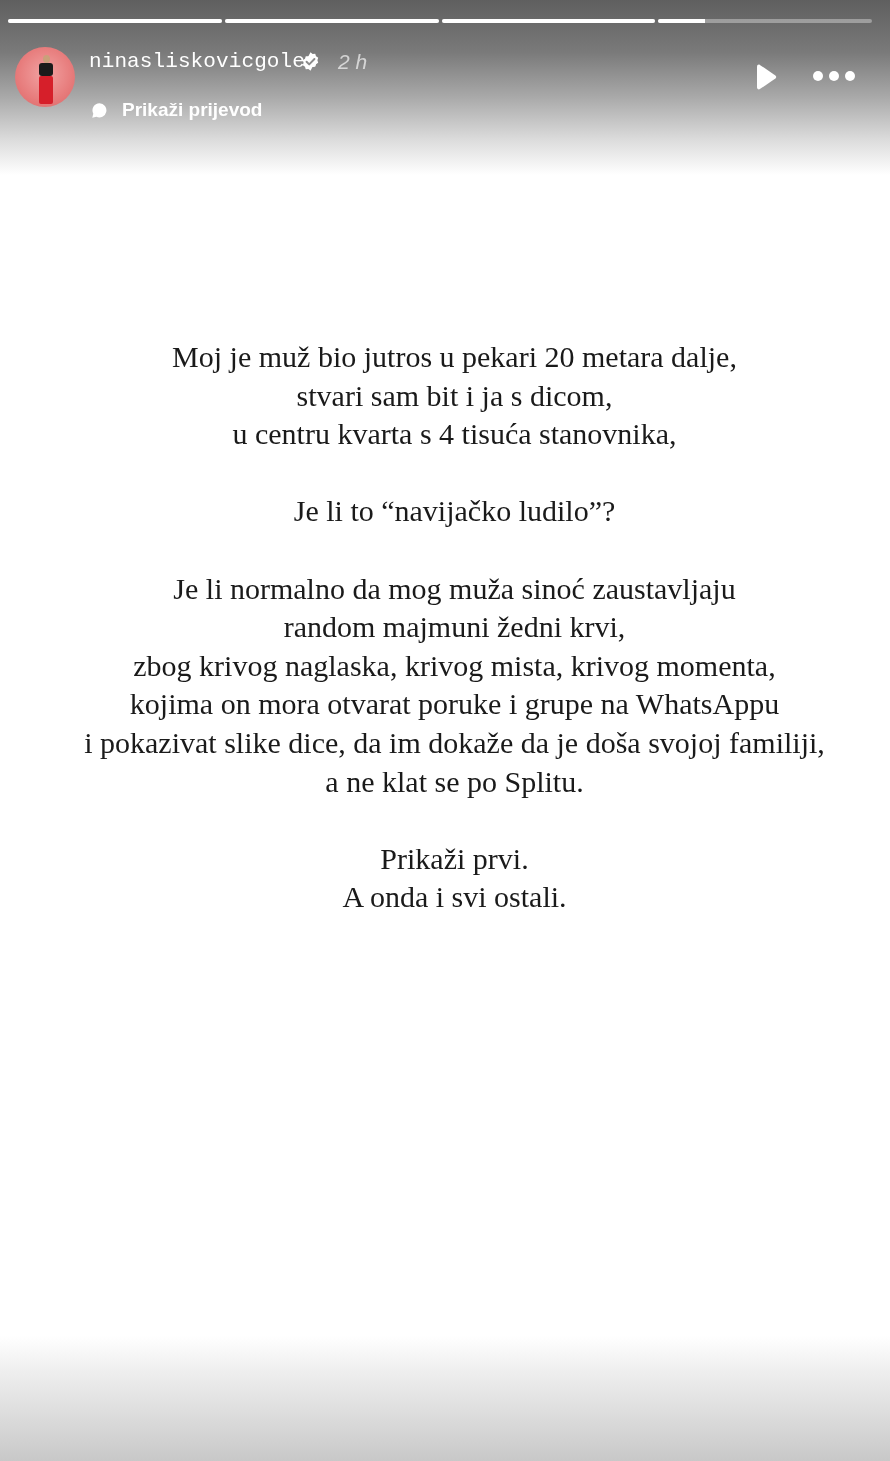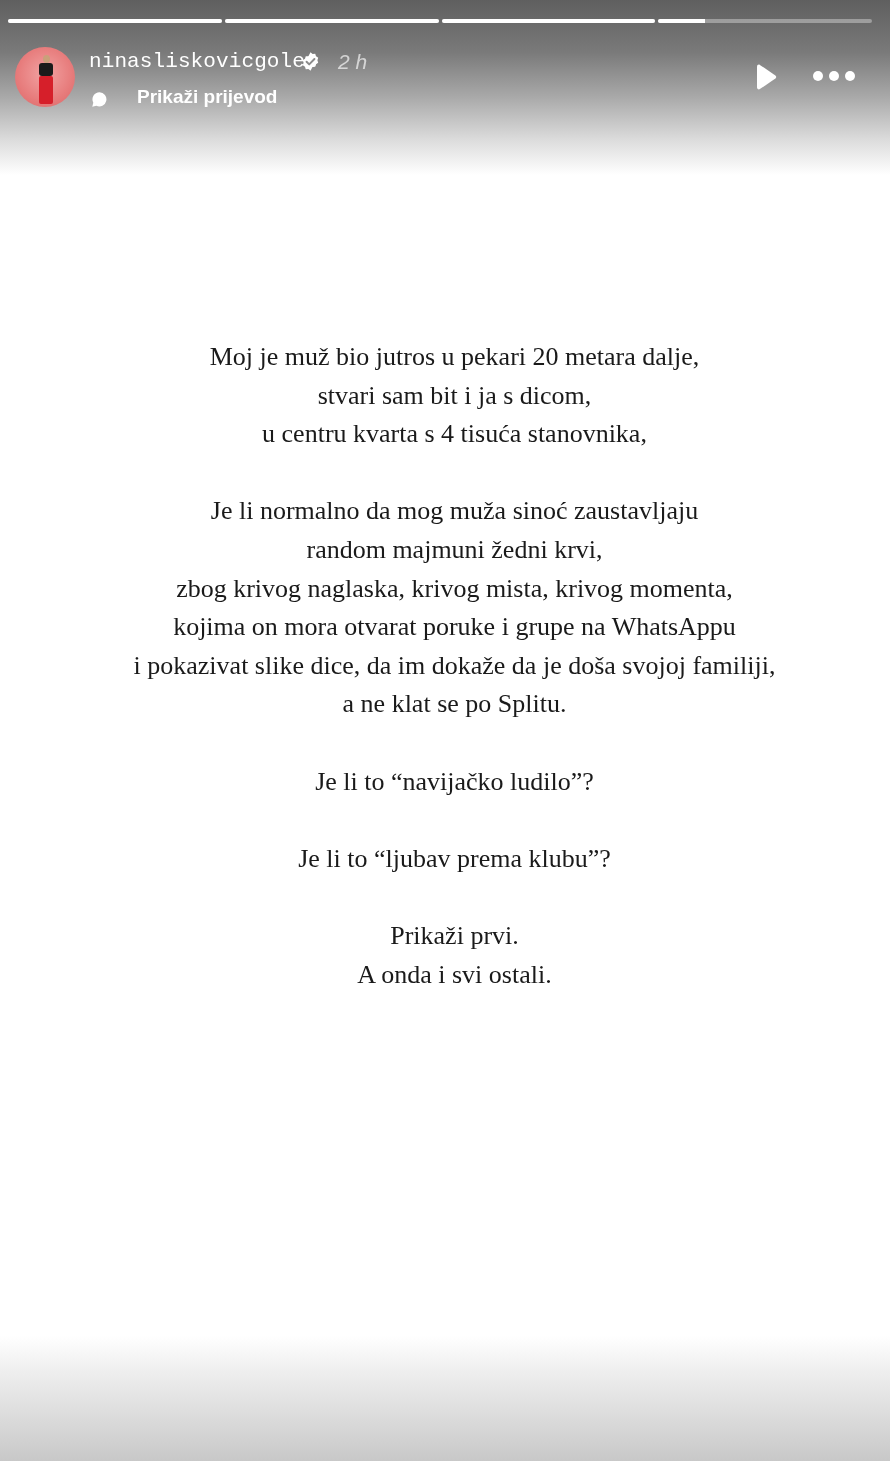--- a/index.html
+++ b/index.html
@@ -33,32 +33,32 @@
 
     .username {
       position: absolute; left: 74px; top: 4px; font-size: 21px; color: #ffffff;
       font-weight: 500; letter-spacing: 0.1px; cursor: pointer; line-height: 26px; font-family: Liberation Mono, monospace;
     }
     .verified {
       position: absolute; left: 285px; top: 6px; width: 21px; height: 21px;
     }
     .time { position: absolute; left: 323px; top: 4px; font-size: 21px; color: rgba(255,255,255,0.65); line-height: 26px; font-style: italic; }
 
-    .translate { position: absolute; left: 76px; top: 41px; display: flex; align-items: flex-end; cursor: pointer; gap: 15px; }
+    .translate { position: absolute; left: 76px; top: 54px; display: flex; align-items: center; cursor: pointer; }
     .translate .bubble { width: 17px; height: 17px; margin-right: 14px; }
     .translate .label { font-size: 19px; font-weight: bold; color: #ffffff; line-height: 22px; }
 
     .play { position: absolute; left: 738px; top: 18px; width: 26px; height: 28px; cursor: pointer; }
     .more { position: absolute; left: 798px; top: 22px; width: 42px; height: 18px; display: flex; justify-content: space-between; align-items: center; cursor: pointer; }
     .more span { width: 10px; height: 10px; border-radius: 50%; background: #ffffff; display: block; }
 
     .content {
       position: absolute; left: 0; top: 338px; width: 890px;
       text-align: center; font-family: "Liberation Serif", "DejaVu Serif", serif;
-      font-size: 26px; line-height: 38.6px; color: #1a1a1a; padding-left: 19px;
+      font-size: 30px; line-height: 38.6px; color: #1a1a1a; padding-left: 19px;
     }
     .para { margin-bottom: 38.6px; }
     .para p { white-space: nowrap; }
   </style>
 </head>
 <body>
 
 <div class="story">
   <div class="top-gradient"></div>
   <div class="bottom-gradient"></div>
@@ -108,31 +108,28 @@
     </div>
   </div>
 
   <div class="content">
     <div class="para">
       <p>Moj je muž bio jutros u pekari 20 metara dalje,</p>
       <p>stvari sam bit i ja s dicom,</p>
       <p>u centru kvarta s 4 tisuća stanovnika,</p>
     </div>
     <div class="para">
+      <p>Je li to “navijačko ludilo”?</p>
+    </div>
+    <div class="para">
       <p>Je li normalno da mog muža sinoć zaustavljaju</p>
       <p>random majmuni žedni krvi,</p>
       <p>zbog krivog naglaska, krivog mista, krivog momenta,</p>
       <p>kojima on mora otvarat poruke i grupe na WhatsAppu</p>
       <p>i pokazivat slike dice, da im dokaže da je doša svojoj familiji,</p>
       <p>a ne klat se po Splitu.</p>
-    </div>
-    <div class="para">
-      <p>Je li to “navijačko ludilo”?</p>
-    </div>
-    <div class="para">
-      <p>Je li to “ljubav prema klubu”?</p>
     </div>
     <div class="para">
       <p>Prikaži prvi.</p>
       <p>A onda i svi ostali.</p>
     </div>
   </div>
 </div>
 
 </body></html>

